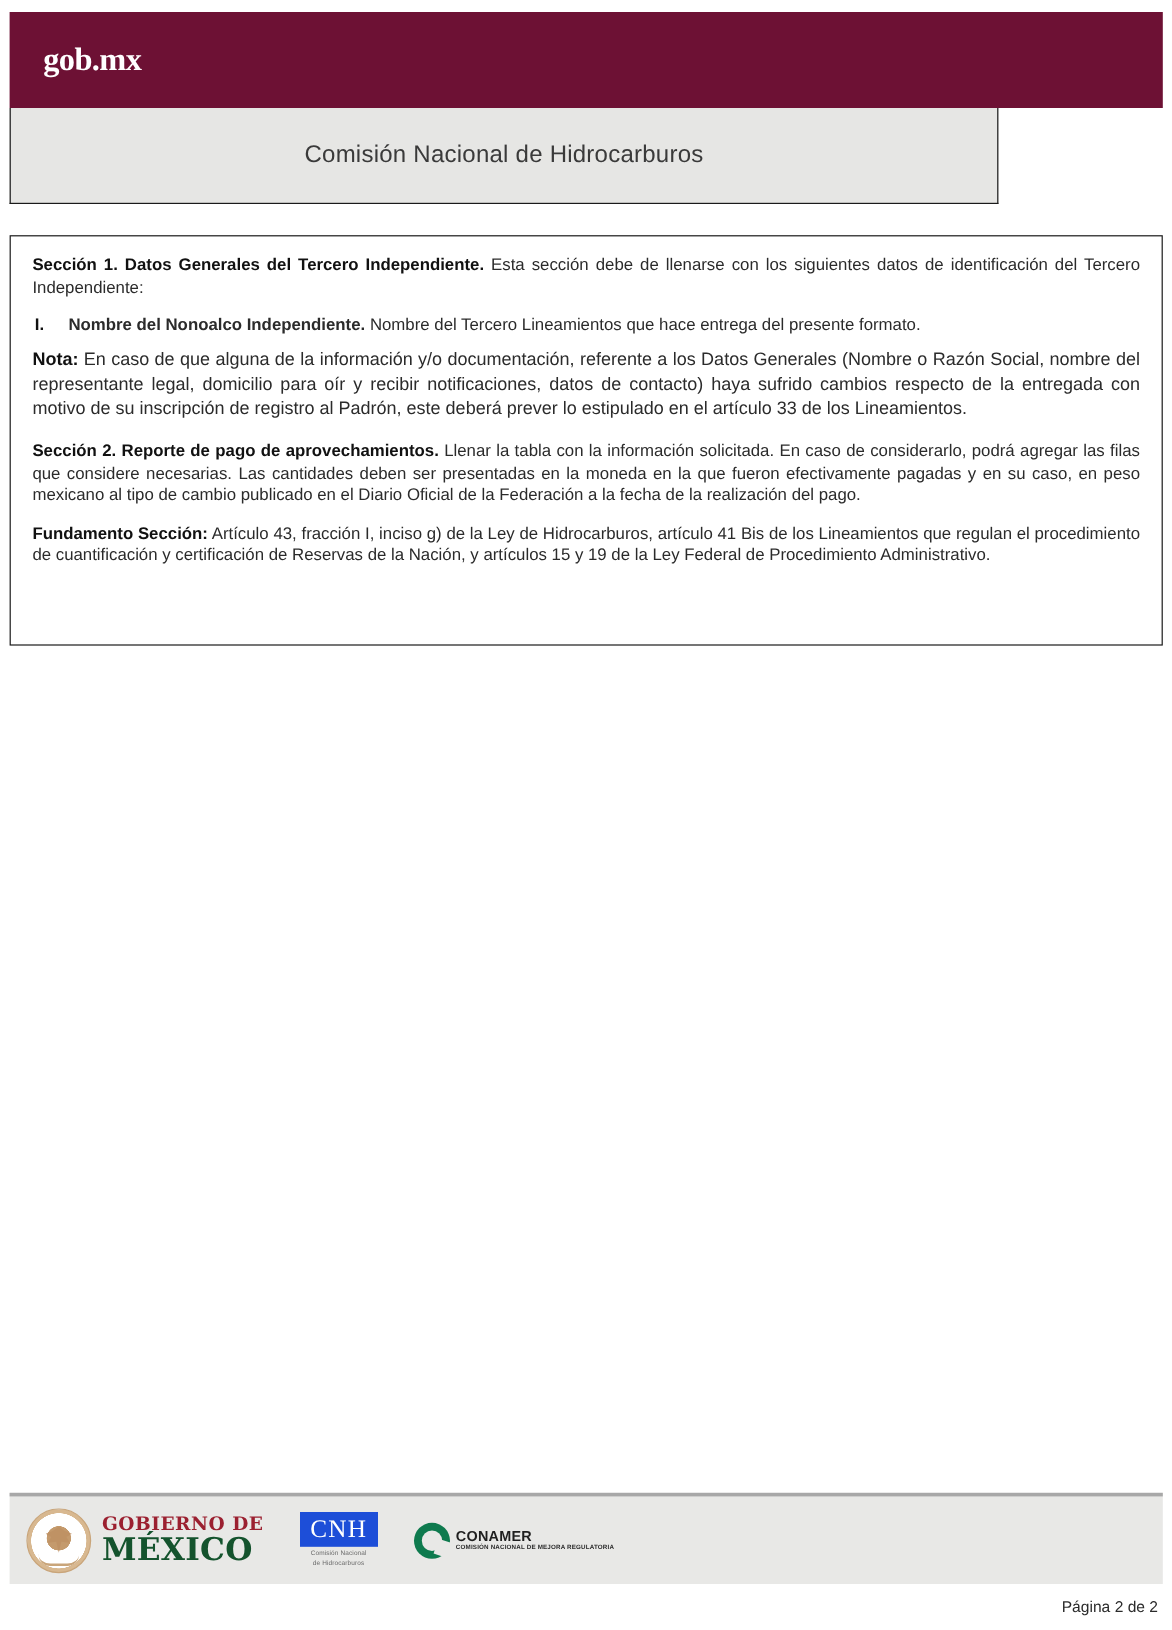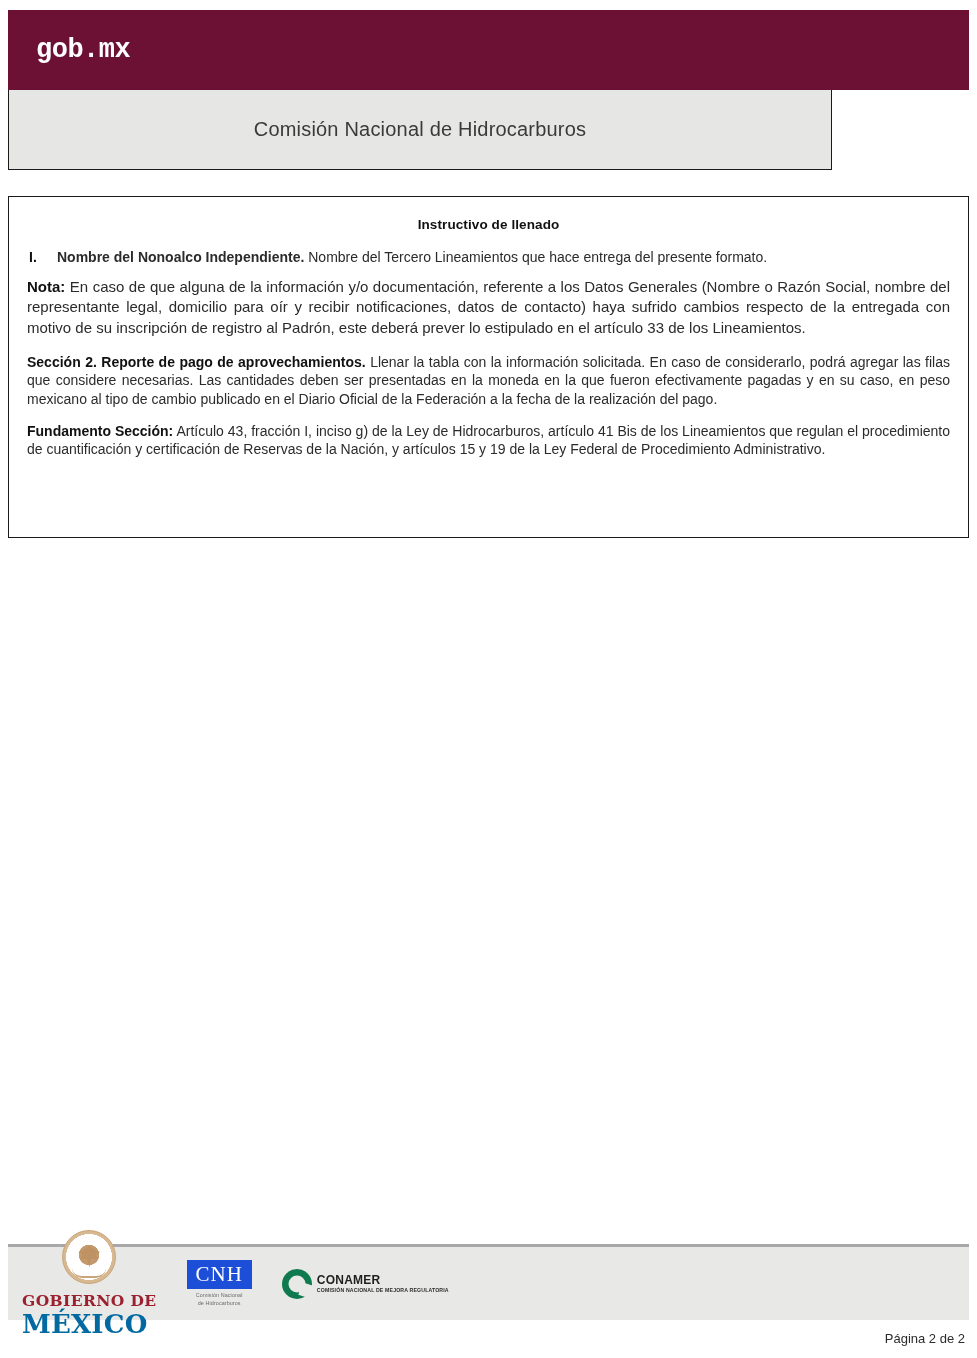--- a/index.html
+++ b/index.html
@@ -25,21 +25,21 @@
     height: 80px;
     background: #6D1134;
     box-sizing: border-box;
   }
   #gob-logo {
     position: absolute;
     left: 28px;
     top: 50%;
     transform: translateY(-50%);
     color: #ffffff;
-    font-family: Liberation Mono, monospace;
+    font-family: Liberation Serif, serif;
     font-weight: bold;
     font-size: 27px;
     letter-spacing: -0.5px;
   }
 
   #agency-band {
     position: absolute;
     left: 8px;
     top: 90px;
     width: 824px;
@@ -138,21 +138,20 @@
     display: flex;
     align-items: center;
     gap: 30px;
   }
 
   
   .gob-lockup {
     display: flex;
     align-items: center;
     gap: 9px;
-    flex-direction: column;
   }
   .eagle-seal {
     width: 52px;
     height: 52px;
     border-radius: 50%;
     border: 1.5px solid #C9A57A;
     background:
       radial-gradient(circle at 50% 46%, #C49A6C 0 26%, rgba(196,154,108,0) 27%),
       radial-gradient(circle at 50% 50%, #ffffff 0 62%, #D8B890 63% 74%, #ffffff 75%);
     position: relative;
@@ -179,21 +178,21 @@
   .gob-words { line-height: 1; font-family: "DejaVu Serif", serif; }
   .gob-line1 {
     font-size: 15.5px;
     font-weight: bold;
     color: #9B2030;
     letter-spacing: 0.4px;
   }
   .gob-line2 {
     font-size: 26px;
     font-weight: bold;
-    color: #0369a1;
+    color: #14532d;
     letter-spacing: 0.2px;
     margin-top: 2px;
   }
 
   
   .cnh-lockup { text-align: center; }
   .cnh-box {
     background: #1d4ed8;
     color: #ffffff;
     font-family: "Liberation Serif", serif;
@@ -278,22 +277,24 @@
 <div id="gob-header">
   <div id="gob-logo">gob.mx</div>
 </div>
 
 <div id="agency-band">
   <div id="agency-title">Comisión Nacional de Hidrocarburos</div>
 </div>
 
 <div id="content-box">
 
-  <div id="instructivo-title">Instructivo de llenado</div>
-
+
+  <p class="para">
+    <b>Sección 1. Datos Generales del Tercero Independiente.</b><span> Esta sección debe de llenarse con los siguientes datos de identificación del Tercero Independiente:</span>
+  </p>
 
   <div class="roman-item">
     <span class="roman-num">I.</span>
     <span class="roman-text"><b>Nombre del Nonoalco Independiente.</b><span> Nombre del Tercero Lineamientos que hace entrega del presente formato.</span></span>
   </div>
 
   <p class="note">
     <b>Nota:</b><span> En caso de que alguna de la información y/o documentación, referente a los Datos Generales (Nombre o Razón Social, nombre del representante legal, domicilio para oír y recibir notificaciones, datos de contacto) haya sufrido cambios respecto de la entregada con motivo de su inscripción de registro al Padrón, este deberá prever lo estipulado en el artículo 33 de los Lineamientos.</span>
   </p>
 

